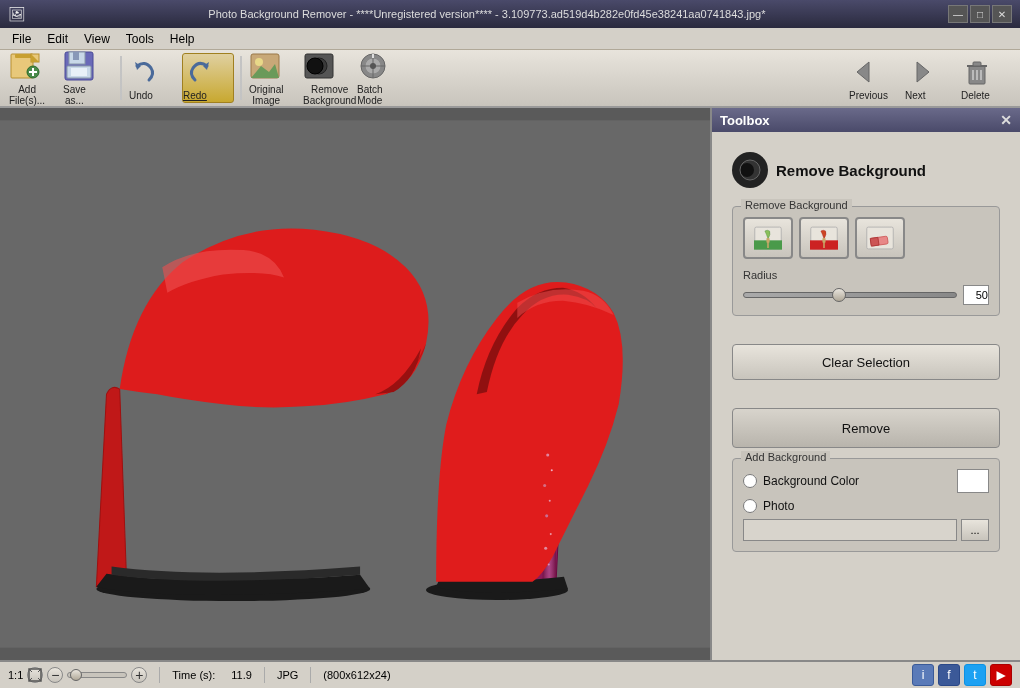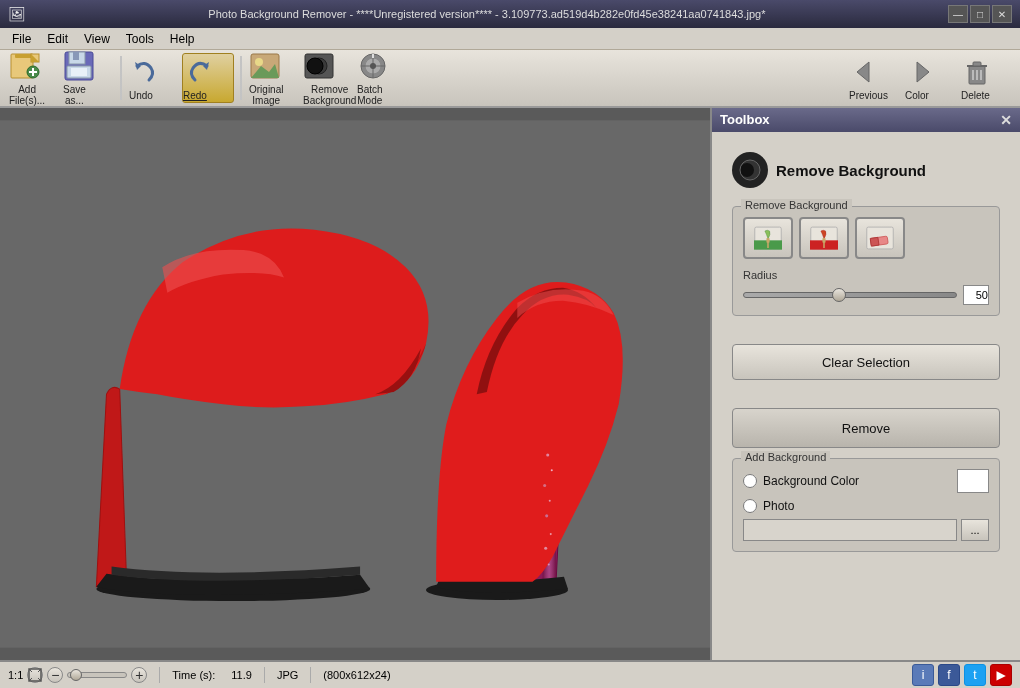--- a/index.html
+++ b/index.html
@@ -141,20 +141,21 @@
       border-left: 2px solid #888;
       display: flex;
       flex-direction: column;
       color: #000;
     }
     #toolbox-header {
       background: linear-gradient(to bottom, #6a6a8a, #4a4a6a);
       color: #fff;
       padding: 4px 8px;
       display: flex;
+      align-items: center;
       justify-content: space-between;
       font-size: 13px;
       font-weight: bold;
     }
     #toolbox-close {
       cursor: pointer;
       font-size: 14px;
       color: #ddd;
     }
     #toolbox-body {
@@ -517,21 +518,21 @@
         </svg>
       </div>
       <div class="toolbar-label">Previous</div>
     </div>
     <div class="toolbar-btn">
       <div class="toolbar-icon">
         <svg width="32" height="32" viewBox="0 0 32 32">
           <polygon points="12,6 24,16 12,26" fill="#888" stroke="#666" stroke-width="1"></polygon>
         </svg>
       </div>
-      <div class="toolbar-label">Color</div>
+      <div class="toolbar-label">Next</div>
     </div>
     <div class="toolbar-btn">
       <div class="toolbar-icon">
         <svg width="32" height="32" viewBox="0 0 32 32">
           <rect x="8" y="10" width="16" height="18" rx="1" fill="#888" stroke="#666" stroke-width="1"></rect>
           <line x1="6" y1="10" x2="26" y2="10" stroke="#666" stroke-width="2"></line>
           <rect x="12" y="6" width="8" height="4" rx="1" fill="#888" stroke="#666" stroke-width="1"></rect>
           <line x1="12" y1="14" x2="12" y2="24" stroke="#ccc" stroke-width="1.5"></line>
           <line x1="16" y1="14" x2="16" y2="24" stroke="#ccc" stroke-width="1.5"></line>
           <line x1="20" y1="14" x2="20" y2="24" stroke="#ccc" stroke-width="1.5"></line>

